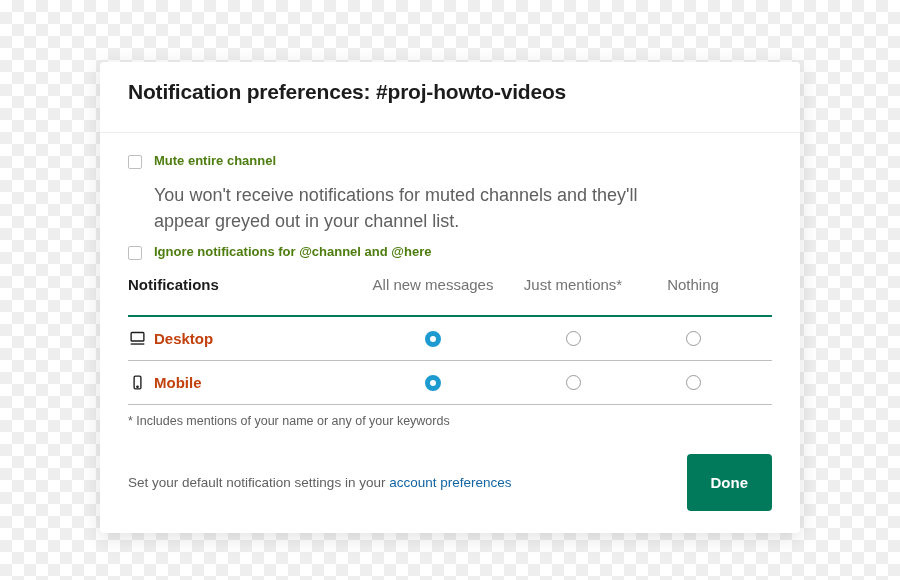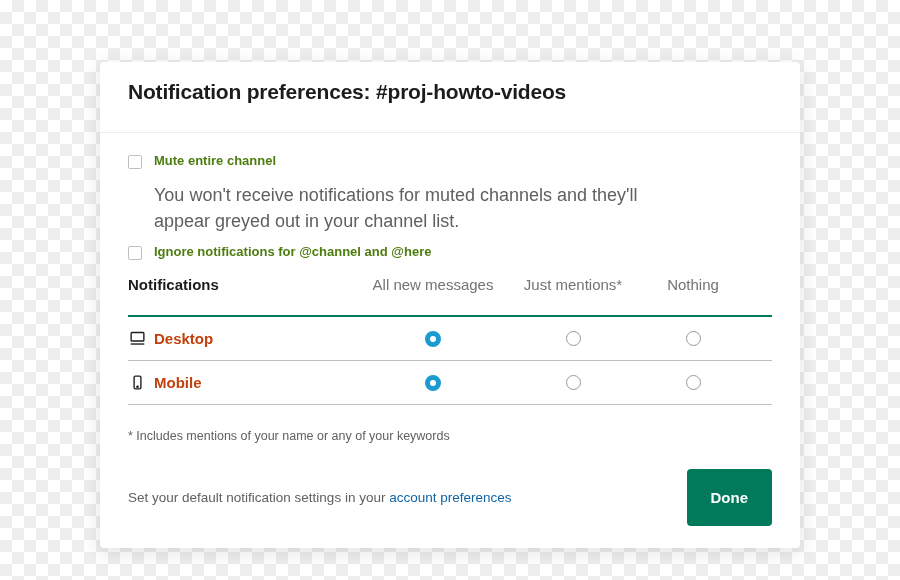--- a/index.html
+++ b/index.html
@@ -120,21 +120,21 @@
       position: relative;
     }
     .radio.selected {
       border: 5px solid #1d9bd1;
       width: 16px;
       height: 16px;
     }
     .footnote {
       font-size: 12.5px;
       color: #616061;
-      margin-top: 24px;
+      margin-top: 9px;
     }
     .footer-row {
       display: flex;
       align-items: center;
       justify-content: space-between;
       margin-top: 26px;
     }
     .footer-text {
       font-size: 13.5px;
       color: #616061;

